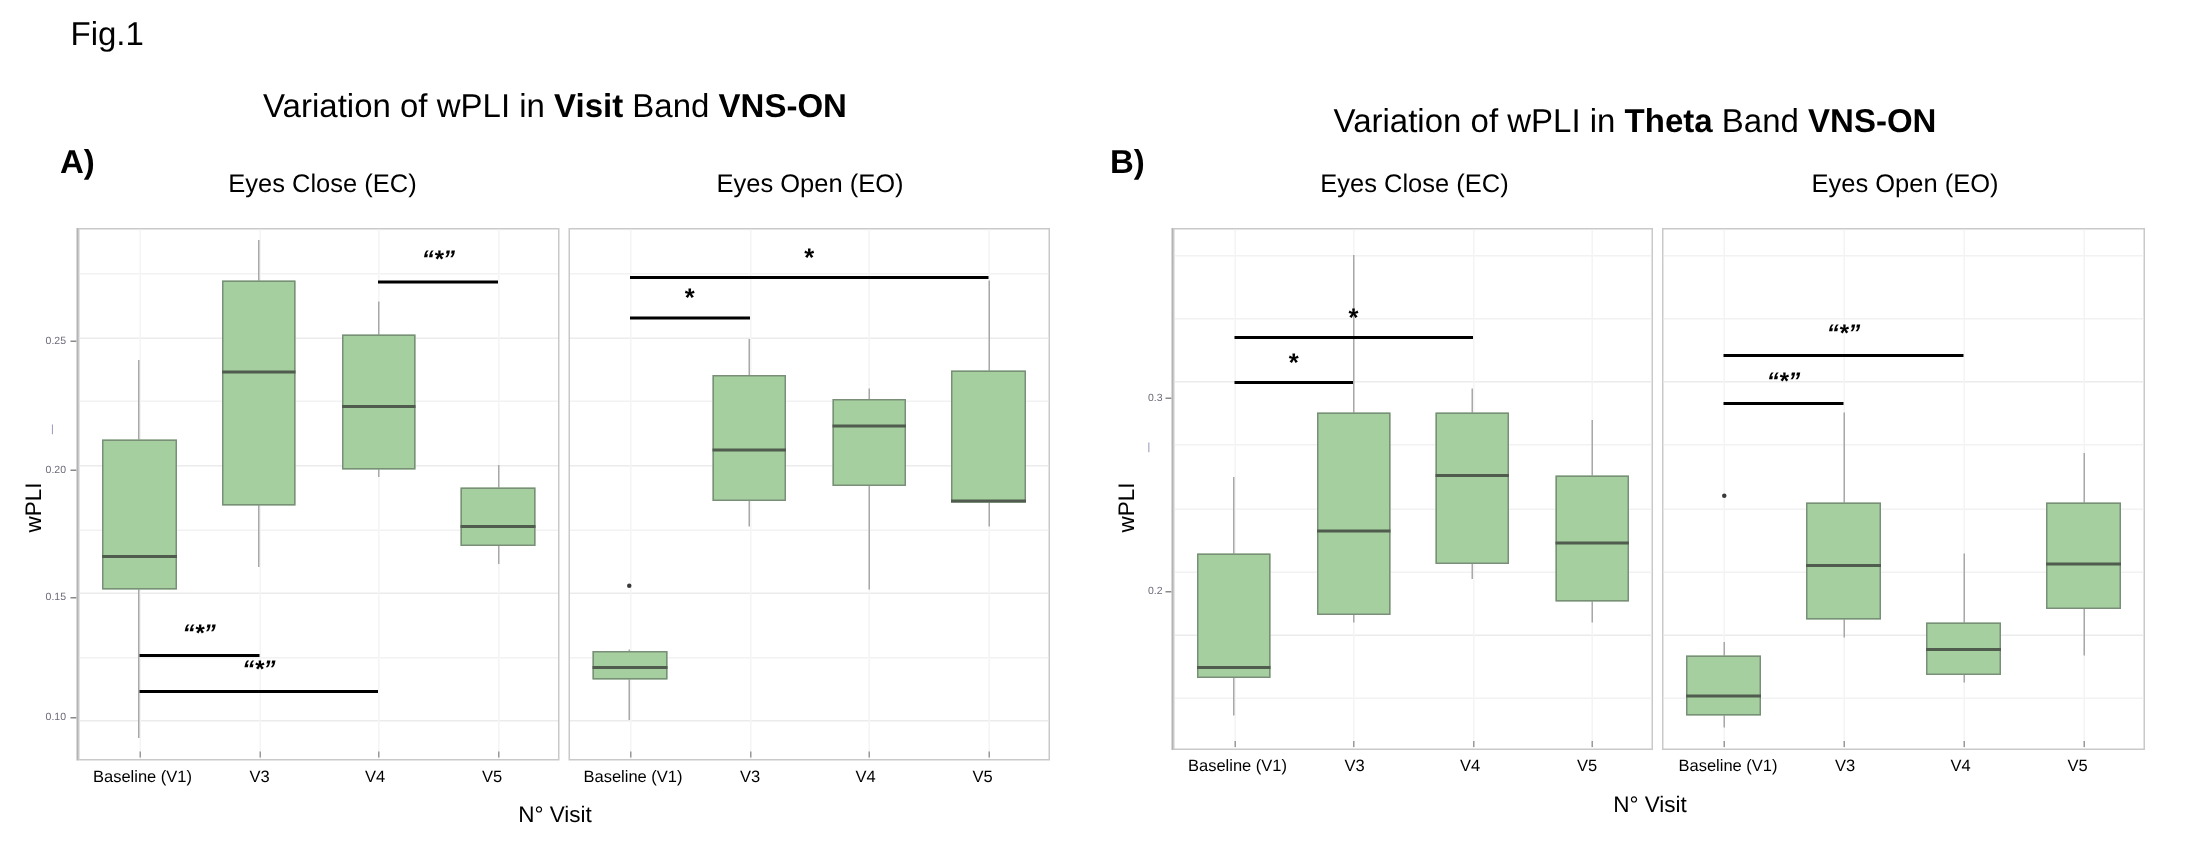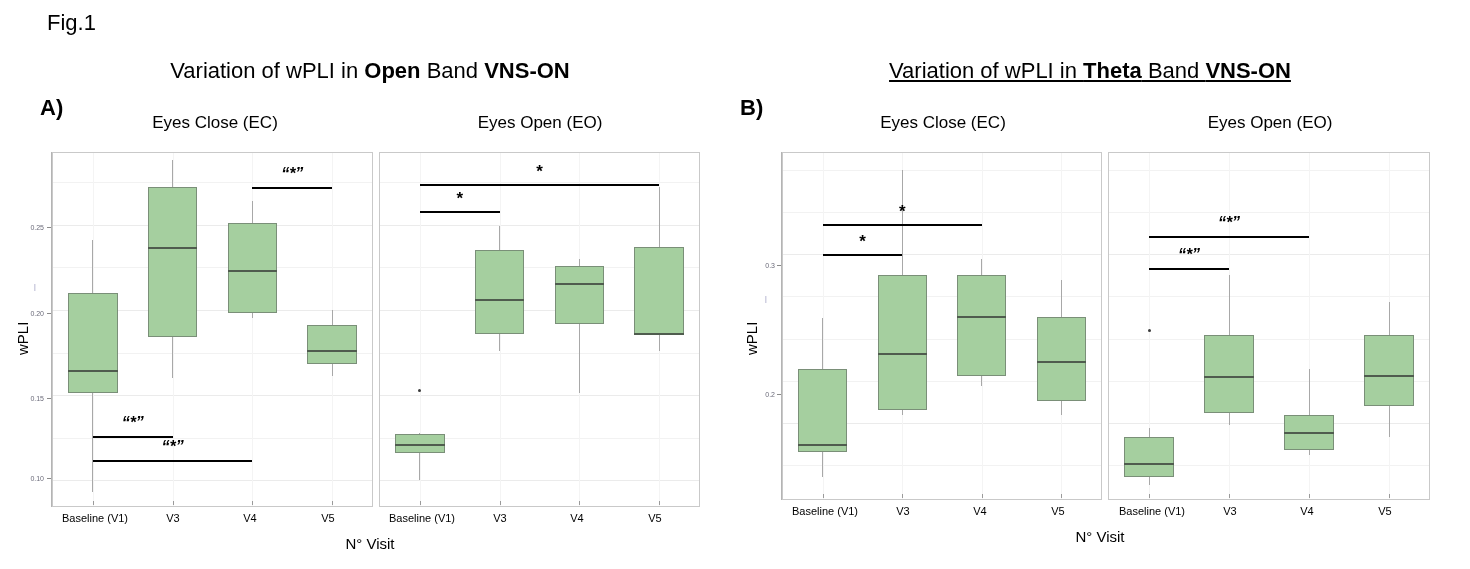--- a/index.html
+++ b/index.html
@@ -54,21 +54,21 @@
   .siglabel.plain{font-style:normal;font-size:17px;}
 </style>
 </head>
 <body>
 
 <div class="fig-label">Fig.1</div>
 
 <div class="panel" id="panel-a">
   <div class="panel-letter" style="left:40px;top:95px;">A)</div>
   <div class="panel-title" style="left:105px;top:58px;width:530px;">
-    <span>Variation of wPLI in </span><b>Open</b><span> Band </span><b>VNS-ON</b>
+    <span>Variation of wPLI in </span><b>Visit</b><span> Band </span><b>VNS-ON</b>
   </div>
 
   <div class="facet-strip" style="left:55px;top:113px;width:320px;">Eyes Close (EC)</div>
   <div class="facet-strip" style="left:380px;top:113px;width:320px;">Eyes Open (EO)</div>
 
   <div class="ylab" style="left:14px;top:355px;">wPLI</div>
 
   <div class="ytick-label" style="left:22px;top:224px;width:22px;">0.25</div>
   <div class="ytick-mark" style="left:47px;top:227px;"></div>
   <div class="ystray" style="left:34px;top:283px;">|</div>
@@ -162,21 +162,21 @@
   <div class="xtick-label" style="left:382px;top:512px;width:80px;">Baseline (V1)</div>
   <div class="xtick-label" style="left:470px;top:512px;width:60px;">V3</div>
   <div class="xtick-label" style="left:547px;top:512px;width:60px;">V4</div>
   <div class="xtick-label" style="left:625px;top:512px;width:60px;">V5</div>
 
   <div class="xlab" style="left:250px;top:535px;width:240px;">N° Visit</div>
 </div>
 
 <div class="panel" id="panel-b">
   <div class="panel-letter" style="left:5px;top:95px;">B)</div>
-  <div class="panel-title" style="left:75px;top:58px;width:560px;text-decoration:underline;">
+  <div class="panel-title" style="left:75px;top:68px;width:560px;">
     <span>Variation of wPLI in </span><b>Theta</b><span> Band </span><b>VNS-ON</b>
   </div>
 
   <div class="facet-strip" style="left:48px;top:113px;width:320px;">Eyes Close (EC)</div>
   <div class="facet-strip" style="left:375px;top:113px;width:320px;">Eyes Open (EO)</div>
 
   <div class="ylab" style="left:8px;top:355px;">wPLI</div>
 
   <div class="ytick-label" style="left:18px;top:262px;width:22px;">0.3</div>
   <div class="ytick-mark" style="left:42px;top:265px;"></div>

